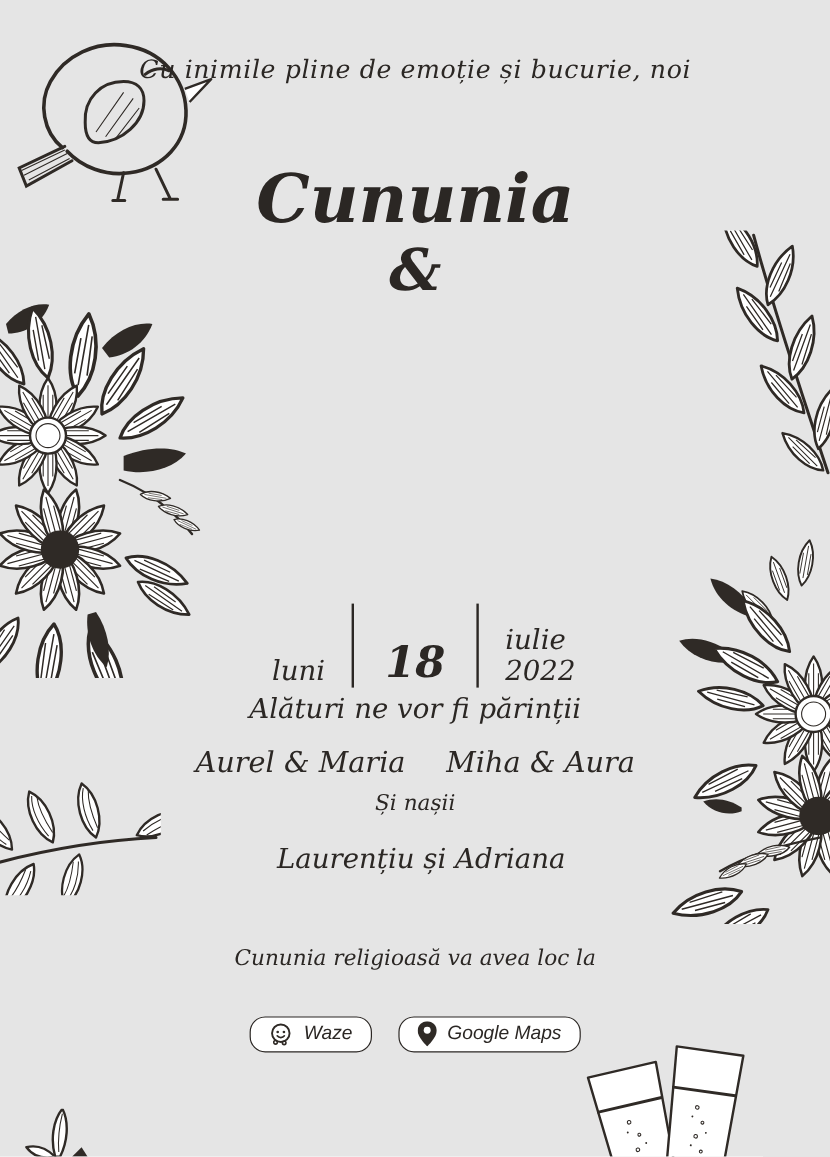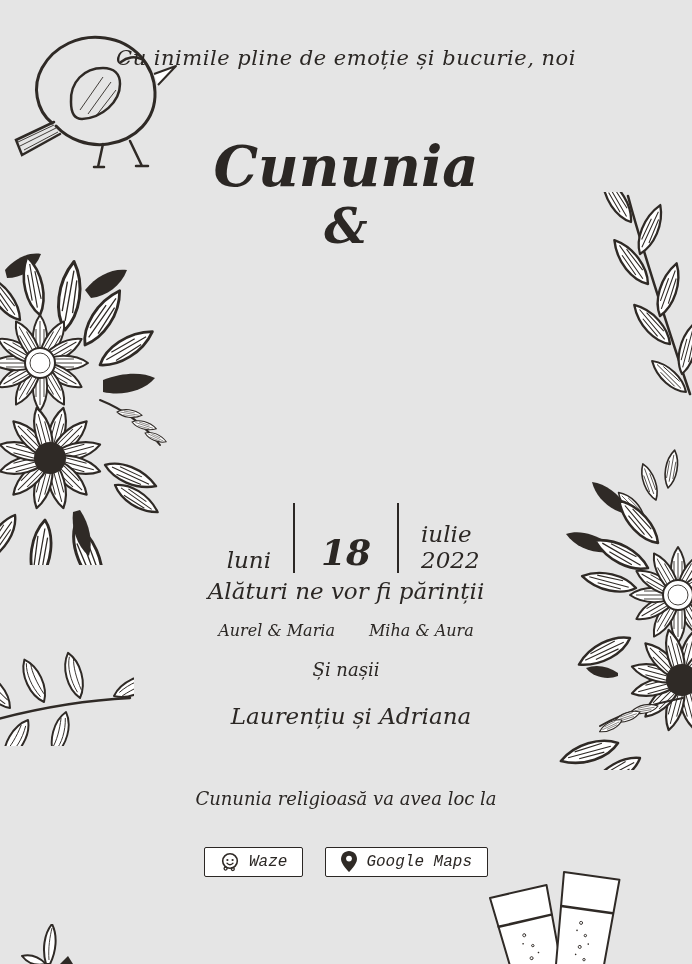--- a/index.html
+++ b/index.html
@@ -16,30 +16,30 @@
   .names-block{ top:134px; }
   .invite1    { top:404px; font-size:22px; letter-spacing:.4px; }
   .invite2    { top:442px; font-size:22px; letter-spacing:.4px; }
   .date-row   { position:absolute; top:503px; left:0; right:0; display:flex; align-items:flex-end; justify-content:center; gap:22px; }
   .date-side  { font-size:23px; font-style:italic; width:100px; }
   .date-side.l{ text-align:right; }
   .date-side.r{ text-align:left; }
   .date-sep   { width:2px; height:70px; background:#2b2724; }
   .date-day   { font-size:36px; font-weight:700; font-style:italic; width:58px; text-align:center; }
   .parents-h  { top:578px; font-size:23px; }
-  .couples    { position:absolute; top:621px; left:0; right:0; display:flex; justify-content:center; gap:34px; font-style:italic; font-size:16px; }
+  .couples    { position:absolute; top:621px; left:0; right:0; display:flex; justify-content:center; gap:34px; font-style:italic; font-size:24px; }
   .god-h      { top:659px; font-size:18px; }
   .god-n      { top:703px; font-size:23px;padding-left:10px; }
   .venue1     { top:788px; font-size:18px; }
   .venue2     { top:815px; font-size:20px; letter-spacing:.2px; }
   .btn-row    { position:absolute; top:847px; left:0; right:0; display:flex; justify-content:center; gap:22px; }
   .btn {
     display:inline-flex; align-items:center; gap:9px;
-    border:1.8px solid #2b2724; border-radius:2px; background:#fff;
-    padding:3px 15px 4px; font-family:Liberation Mono, monospace; font-style:italic;
+    border:1.8px solid #2b2724; border-radius:13px; background:#fff;
+    padding:3px 15px 4px; font-family:Liberation Sans, sans-serif; font-style:italic;
     font-size:16px; color:#2b2724; cursor:pointer; height:30px;
   }
   .closing    { top:912px; font-size:26px; font-weight:700; }
 
   .deco { position:absolute; }
   .outline { fill:#ffffff; stroke:#2f2a26; stroke-width:2; stroke-linejoin:round; }
   .line    { fill:none; stroke:#2f2a26; stroke-linecap:round; }
   .hatch   { fill:none; stroke:#2f2a26; stroke-width:.9; }
   .solid   { fill:#2f2a26; stroke:none; }
 </style>

